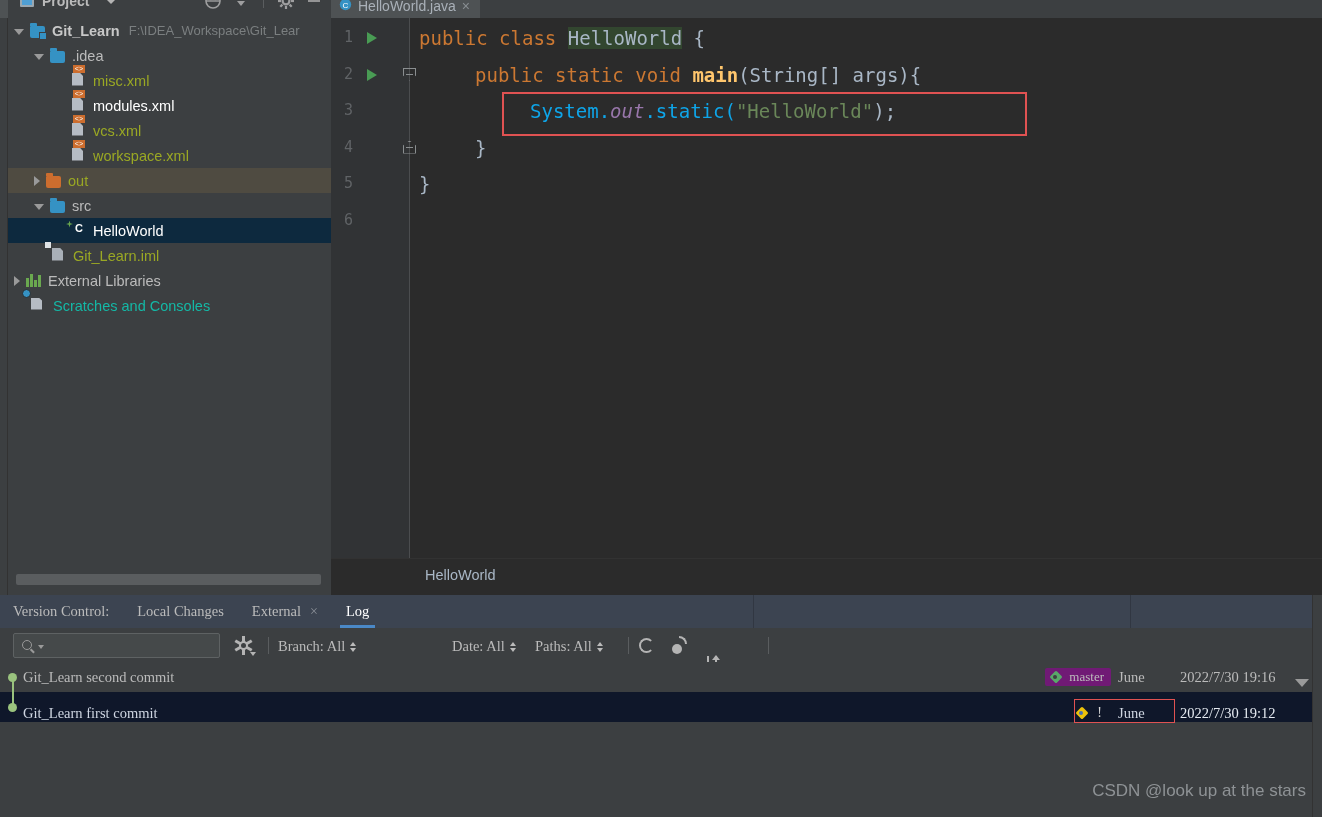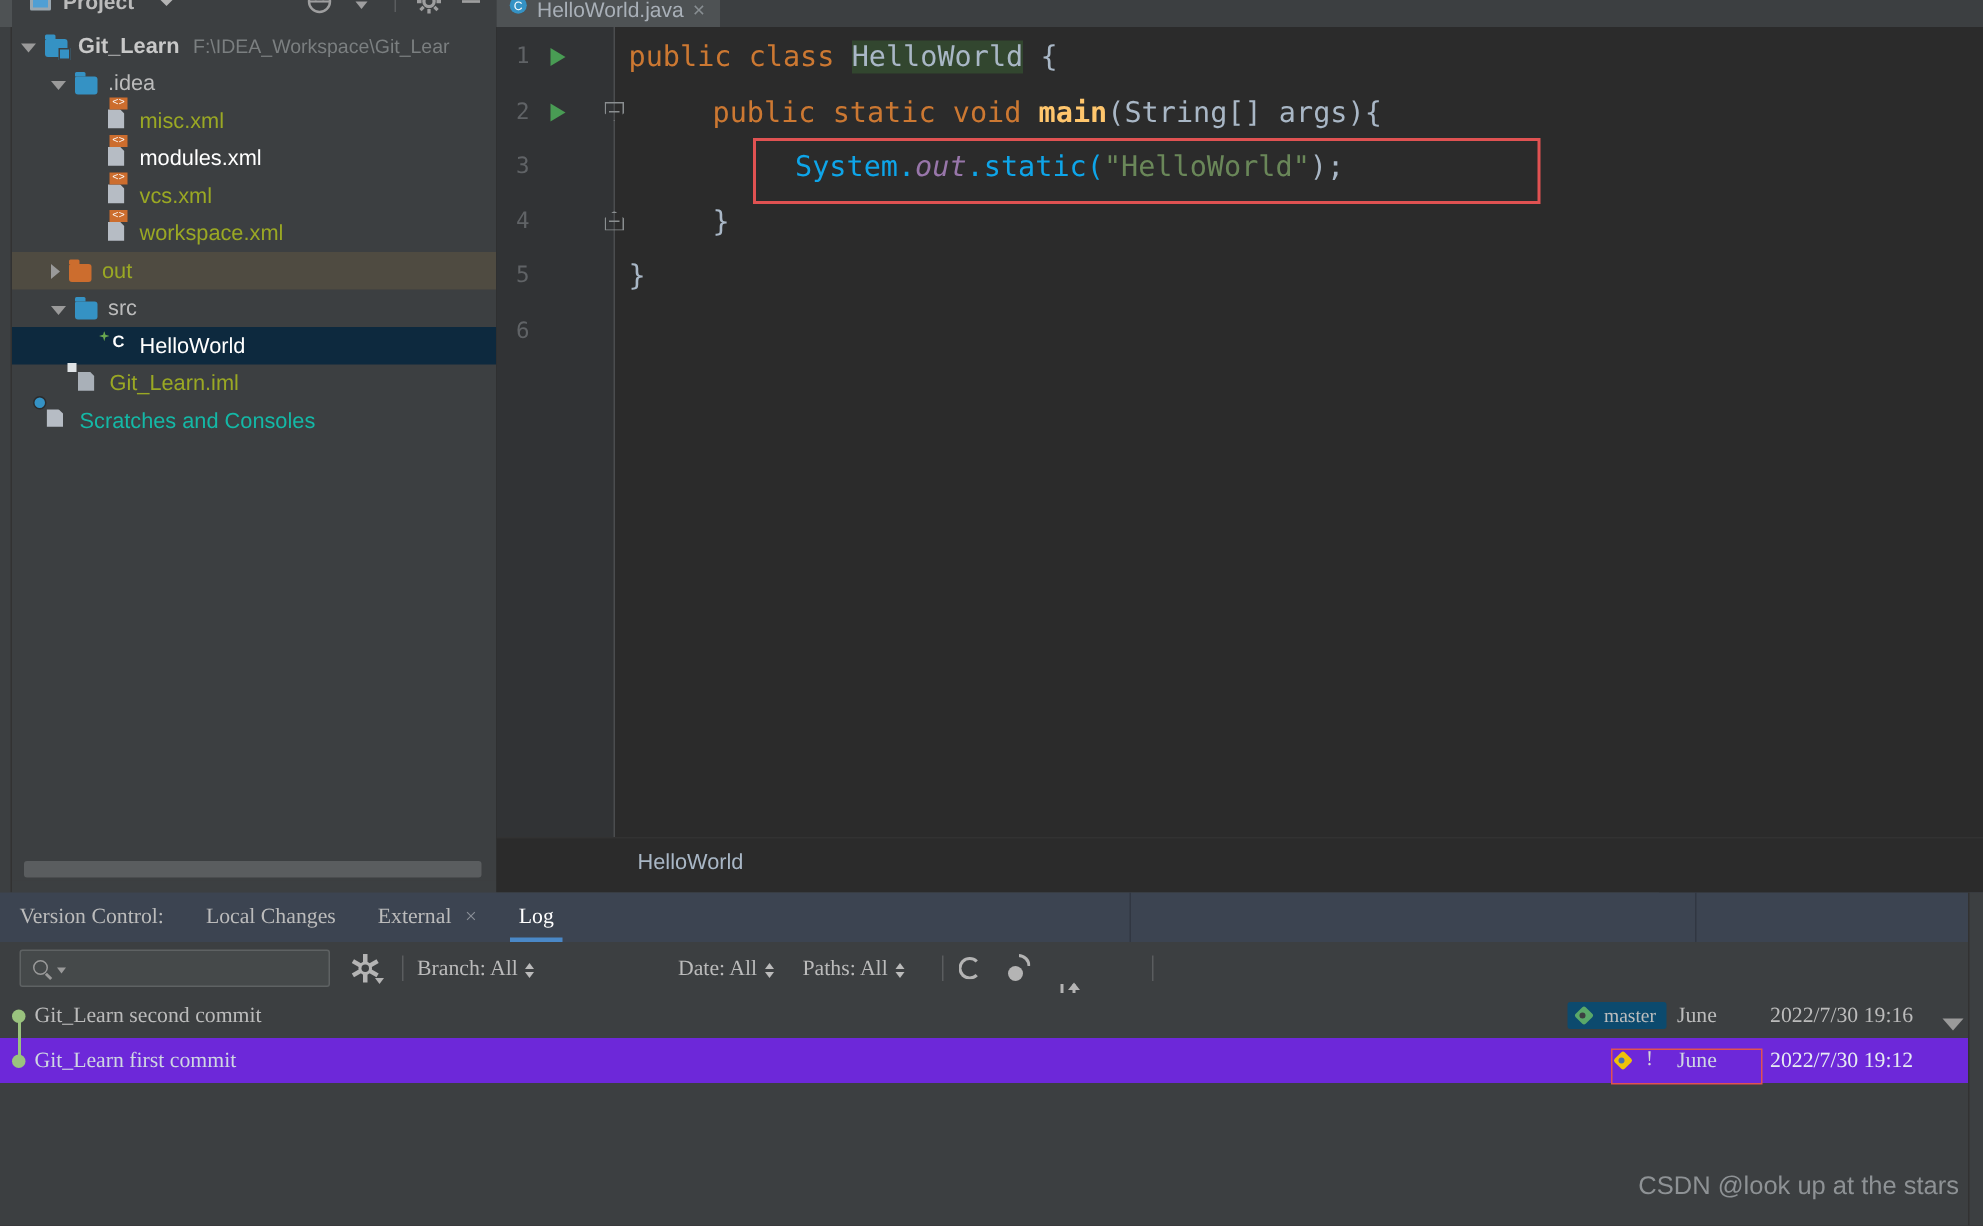--- a/index.html
+++ b/index.html
@@ -202,29 +202,29 @@
   .ic-addtab .pv { position:absolute; left:8px; top:6px; width:2px; height:8px; background:#b4b4b4; }
   .ic-addtab .ph2 { position:absolute; left:5px; top:9px; width:8px; height:2px; background:#b4b4b4; }
 
   .big-search { position: absolute; right: 21px; top: 36px; width: 21px; height: 21px; }
   .big-search .mg { position:absolute; left:0; top:0; width:15px; height:15px; border:2px solid #b4b4b4; border-radius:50%; }
   .big-search .hd { position:absolute; right:0; bottom:1px; width:8px; height:2px; background:#b4b4b4; transform: rotate(45deg); }
 
   
   .commit-table { position: absolute; left: 0; top: 67px; width: 1312px; height: 155px; background: #3c3f41; }
   .crow { position: relative; height: 30px; display: flex; align-items: center; font-size: 14.5px; }
-  .crow.sel { background: #6d28d9; }
+  .crow.sel { background: #0f172a; align-items: flex-end; }
   .cgraph { position: relative; width: 23px; height: 30px; flex: 0 0 auto; }
   .cgraph .dot { position:absolute; left:8px; top:11px; width:9px; height:9px; border-radius:50%; background:#9ac37e; }
   .cgraph .ln { position:absolute; left:12px; top:0; width:2px; height:30px; background:#9ac37e; }
   .csubject { color: #bbbbbb; flex: 1 1 auto; }
   .crow.sel .csubject { color: #cfd6e2; }
   .cbadge {
     display: inline-flex; align-items: center; gap: 5px;
-    background: #0c4a6e; border-radius: 2px; padding: 1px 7px 1px 5px;
+    background: #701a75; border-radius: 2px; padding: 1px 7px 1px 5px;
     color: #bdbdbd; font-size: 13px; margin-right: 7px;
   }
   .cbadge.nobg { background: transparent; }
   .tagico { width: 14px; height: 12px; position: relative; }
   .tagico .bd { position:absolute; left:0; top:0; width:12px; height:12px; border-radius:2px; transform: rotate(45deg) scale(.78); }
   .tagico .hole { position:absolute; left:2.5px; top:3.5px; width:4px; height:4px; border-radius:50%; background:#3c3f41; }
   .tagico.green .bd { background:#59a869; }
   .tagico.yellow .bd { background:#edc20a; }
   .tagico.yellow .hole { background:#4b6eaf; }
   .cauthor { color: #bbbbbb; width: 62px; text-align: left; }
@@ -368,20 +368,34 @@
         </div>
         <div class="trow">
           <span style="display:inline-block;width:26px;flex:0 0 auto"></span>
           <span class="arrow blank"></span>
           <span style="display:inline-block;width:6px;flex:0 0 auto"></span>
           <span class="ticon"><span class="imlic"><span class="sheet"></span><span class="dot"></span></span></span>
           <span class="tlabel" style="color:#9aa824;">Git_Learn.iml</span>
         </div>
         <div class="trow">
           <span style="display:inline-block;width:6px;flex:0 0 auto"></span>
+          <span class="arrow right"></span>
+          <span style="display:inline-block;width:6px;flex:0 0 auto"></span>
+          <span class="ticon">
+            <span class="libic">
+              <i style="height:9px"></i>
+              <i style="height:13px"></i>
+              <i style="height:7px"></i>
+              <i style="height:12px"></i>
+            </span>
+          </span>
+          <span class="tlabel" style="color:#bbbbbb;">External Libraries</span>
+        </div>
+        <div class="trow">
+          <span style="display:inline-block;width:6px;flex:0 0 auto"></span>
           <span class="arrow blank"></span>
           <span style="display:inline-block;width:6px;flex:0 0 auto"></span>
           <span class="ticon"><span class="scric"><span class="pg"></span><span class="clk"></span></span></span>
           <span class="tlabel" style="color:#14b8a6;">Scratches and Consoles</span>
         </div>
       </div>
 
     <div class="proj-hscroll-track"></div>
     <div class="proj-hscroll"></div>
   </div>

